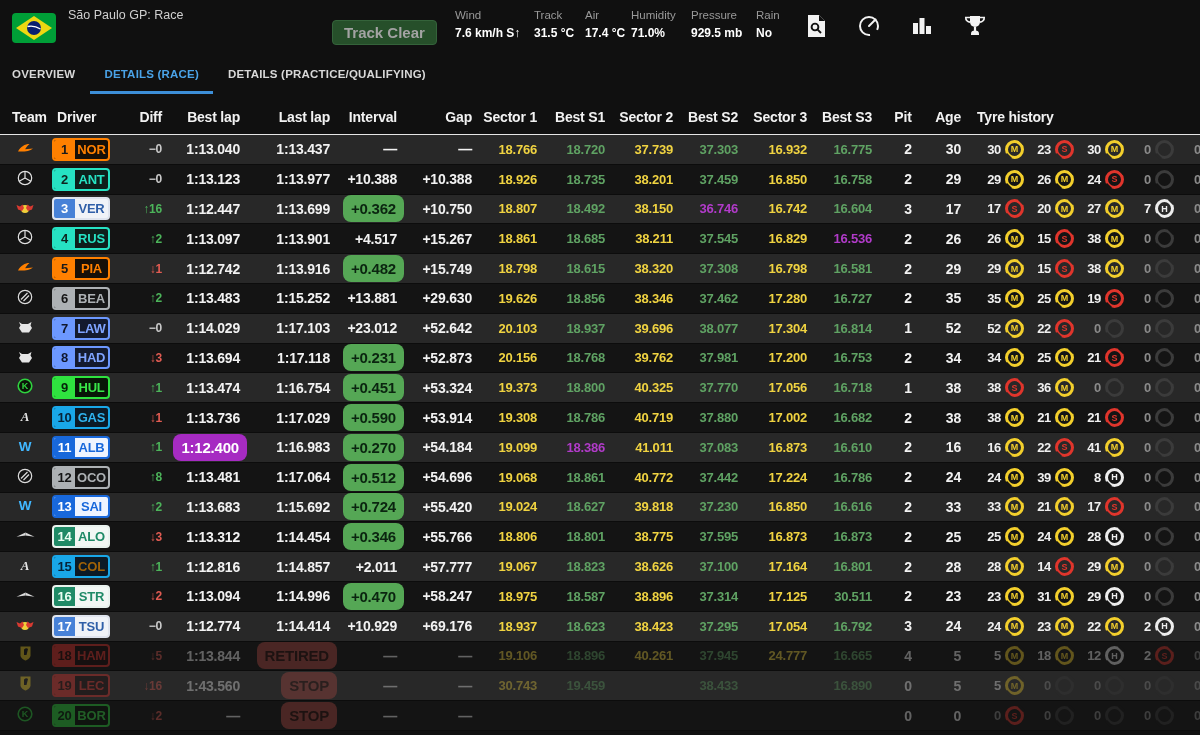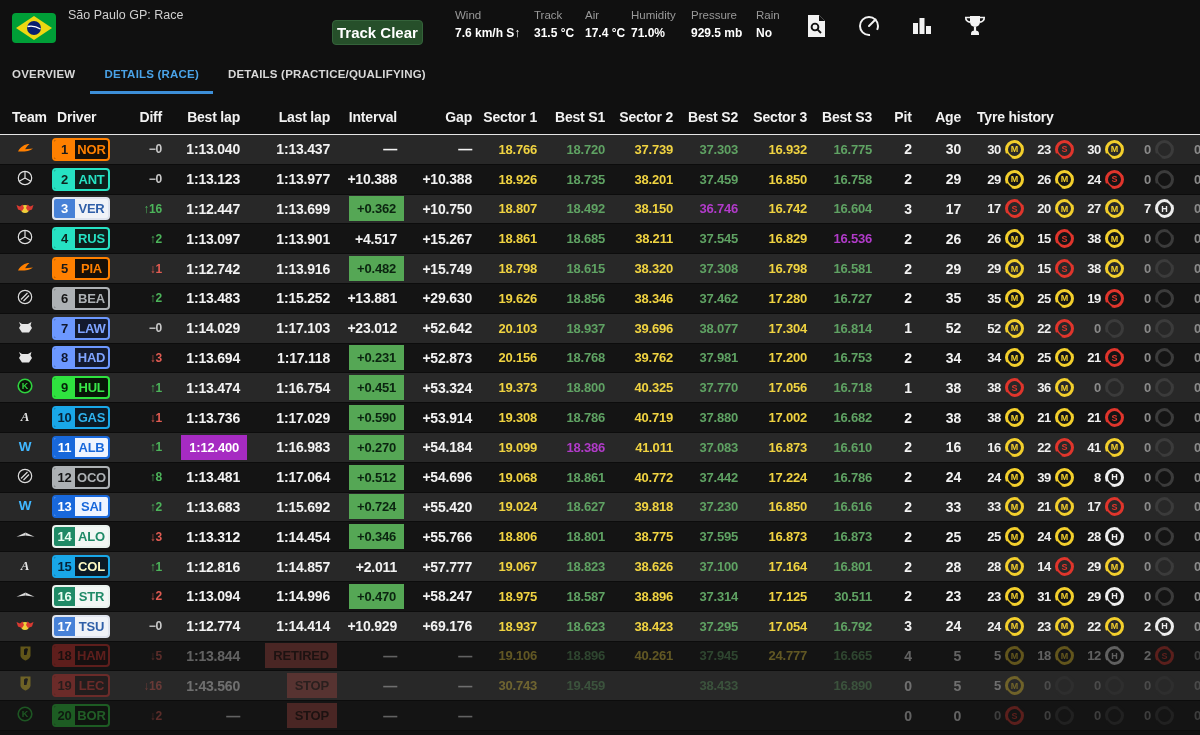--- a/index.html
+++ b/index.html
@@ -2,21 +2,21 @@
 <html><head>
 <meta charset="utf-8">
 <style>
 *{margin:0;padding:0;box-sizing:border-box}
 html,body{width:1200px;height:735px;background:#101010;overflow:hidden;font-family:"Liberation Sans",sans-serif}
 .topbar{position:relative;height:57px}
 .flag{position:absolute;left:12px;top:13px;width:44px;height:30px;border-radius:4px;overflow:hidden}
 .title-block{position:absolute;left:68px;top:8px}
 .session-title{font-size:12.5px;color:#cfcfcf}
 .status-line{font-size:16px;font-weight:bold;color:#fff;margin-top:4px;letter-spacing:-0.2px}
-.track-status{position:absolute;left:332px;top:20px;background:#264f2a;border:1px solid #34633a;color:#ffffff;font-weight:bold;font-size:15px;padding:3px 4px;border-radius:4px}
+.track-status{position:absolute;left:332px;top:20px;background:#264f2a;border:1px solid #34633a;color:#a3a3a3;font-weight:bold;font-size:15px;padding:3px 11px;border-radius:4px}
 .weather{position:absolute;left:455px;top:9px;display:flex}
 .wlabel{font-size:11.5px;color:#999}
 .wvalue{font-size:12px;font-weight:bold;color:#fff;margin-top:5px;white-space:nowrap}
 .witem:nth-child(1){width:79px}.witem:nth-child(2){width:51px}.witem:nth-child(3){width:46px}
 .witem:nth-child(4){width:60px}.witem:nth-child(5){width:65px}.witem:nth-child(6){width:30px}
 .hicons{position:absolute;top:15px;left:805px;display:flex;gap:31px}
 .hicon{width:22px;height:22px;display:flex;align-items:center;justify-content:center}
 .tabs{position:relative;height:43px;display:flex;padding:11px 0 0 12px}
 .tab{font-size:11.5px;font-weight:bold;color:#d8d8d8;letter-spacing:0.2px;position:relative;padding-bottom:14px;margin-right:29px}
 .tab.active{color:#4aa3e8}
@@ -27,21 +27,21 @@
 .row{display:grid;grid-template-columns:var(--cols);height:29.8px;align-items:center;border-bottom:1px solid #0c0c0c}
 .row .center{padding-left:10px}
 .row.odd{background:#282828}.row.even{background:#141414}
 .c{text-align:right;padding-right:4px;font-weight:bold;font-size:14px;color:#f2f2f2;white-space:nowrap;letter-spacing:-0.2px}
 .c.left{text-align:left;padding-left:12px}
 .c.center{text-align:center;padding-right:0}
 .c.sec{font-size:13px}
 .yel{color:#F0D341}.grn{color:#5FA263}.pur{color:#B13BC9}
 .diff{font-size:12px}
 .diff-same{color:#c9c9c9}.diff-up{color:#4CB45A}.diff-down{color:#E05B52}
-.pill{display:inline-block;background:#55A755;color:#0B2510;border-radius:0;padding:5px 8px;font-size:13px;margin-right:-7px}
+.pill{display:inline-block;background:#55A755;color:#0B2510;border-radius:8px;padding:5px 8px;font-size:15px;margin-right:-7px}
 .pill.purple{background:#A62BC2;color:#fff}
 .pill.red{background:#B04A42;color:#2E100D}
 .ticon{display:flex;justify-content:center;align-items:center;padding-right:0}
 .badge{width:58px;height:23px;border-radius:4px;border:2px solid;display:flex;overflow:hidden;margin-left:2px}
 .badge .bn{width:21px;display:flex;align-items:center;justify-content:center;font-size:13px;font-weight:bold}
 .badge .ba{flex:1;display:flex;align-items:center;justify-content:center;font-size:13px;font-weight:bold}
 .tyres{display:flex;align-items:center;padding-left:12px;overflow:hidden;height:100%}
 .slot{display:flex;align-items:center;width:50px;flex:none}
 .slot .n{width:24px;text-align:right;font-weight:bold;font-size:13px;color:#f0f0f0;letter-spacing:-0.3px}
 .slot .ring{width:19px;height:19px;border-radius:50%;border:3px solid;margin-left:4px;display:flex;align-items:center;justify-content:center;font-size:9px;font-weight:bold;flex:none;position:relative}
@@ -827,21 +827,21 @@
     </div>
     <div class="row odd">
       <div class="c ticon">
         <span><svg width="18" height="14" viewBox="0 0 18 14">
             <text x="9" y="12" font-size="13" font-style="italic" font-weight="bold" text-anchor="middle" fill="#e6e6e6" font-family="Liberation Serif,serif">A</text>
           </svg></span>
       </div>
       <div class="c" style="padding-right: 0px;">
         <div class="badge" style="border-color: rgb(25, 167, 232); background: rgb(11, 26, 38);">
           <span class="bn" style="background: rgb(25, 167, 232); color: rgb(6, 35, 56);">15</span>
-          <span class="ba" style="color: #fef9c3;">COL</span>
+          <span class="ba" style="color: #a16207;">COL</span>
         </div>
       </div>
       <div class="c diff diff-up">↑1</div>
       <div class="c">1:12.816</div>
       <div class="c">1:14.857</div>
       <div class="c">+2.011</div>
       <div class="c">+57.777</div>
       <div class="c sec yel">19.067</div>
       <div class="c sec grn">18.823</div>
       <div class="c sec yel">38.626</div>

